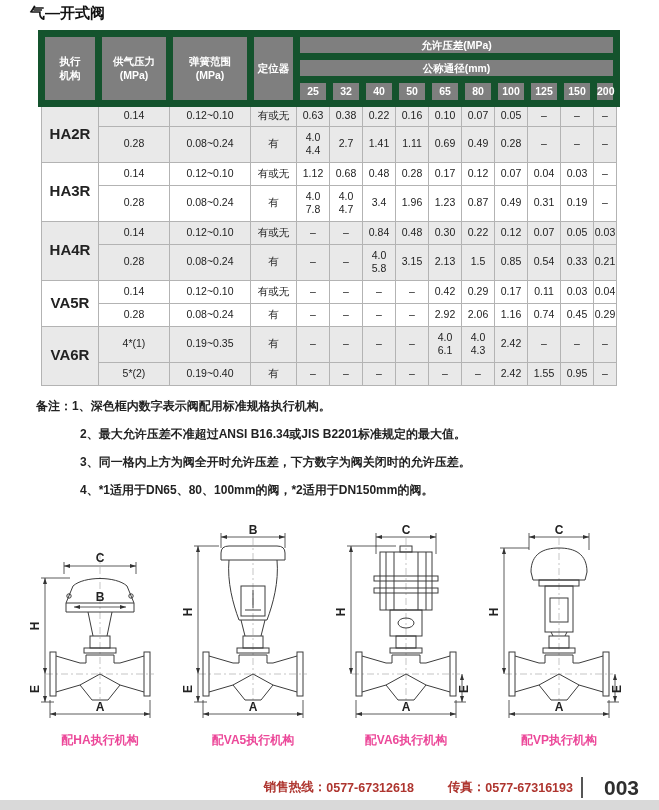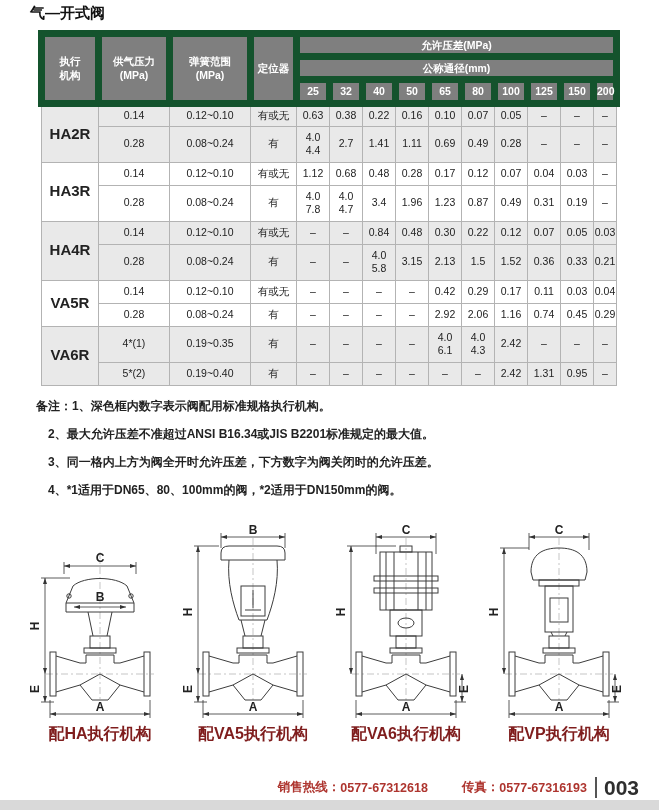--- a/index.html
+++ b/index.html
@@ -30,45 +30,45 @@
   .vtable tr.shaded td { background:#e9e9e9; }
   .vtable tr.group-start td { border-top:1px solid #8f8f8f; }
   .vtable td.group-name { font-size:15px;font-weight:bold; }
   .vtable .tier { height:20px; }
   
   .notes {
     position:absolute; left:36px; top:398px; width:580px;
     font-size:12px; font-weight:bold; color:#222;
   }
   .note-line { margin-bottom:11px; }
-  .note-line.indent { margin-left:12px; }
+  .note-line.indent { margin-left:44px; }
   
   .diagrams {
     position:absolute; left:26px; top:524px; width:607px;
     display:flex; justify-content:space-between; align-items:flex-end;
   }
   .diagram { width:148px; text-align:center; }
   .diagram svg { display:block; margin:0 auto; }
-  .diagram .caption { font-size:16px; font-weight:bold; color:#7f1d1d; }
+  .diagram .caption { font-size:12px; font-weight:bold; margin-top:8px; color:#ec4899; }
   .draw { stroke:#3c3c3c; fill:none; stroke-width:1; }
   .dimline { stroke:#333; fill:none; stroke-width:0.8; }
   .dimhead { fill:#333; stroke:none; }
   .axis { stroke:#888; stroke-width:0.5; fill:none; stroke-dasharray:7 3 2 3; }
   .dimtext { font-size:12px; font-weight:bold; fill:#222; text-anchor:middle;
              font-family:"Liberation Sans","DejaVu Sans",sans-serif; }
   
   .footer {
     position:absolute; right:20px; bottom:12px;
     display:flex; align-items:center;
   }
   .footer .red { color:#ae352f; font-size:12.5px; font-weight:bold; }
   .footer .gap { width:34px; }
   .page-num {
     font-size:21px; font-weight:bold; color:#2e2e2e;
-    border-left:2px solid #555; padding-left:7px; margin-left:8px; line-height:21px;
+    border-left:2px solid #555; padding-left:21px; margin-left:8px; line-height:21px;
   }
   .bottom-strip {
     position:absolute; left:0; bottom:0; width:100%; height:10px; background:#d9d9d9;
   }
 </style>
 </head>
 <body>
 
 <div class="page-title">气—开式阀</div>
 
@@ -202,22 +202,22 @@
         <td>0.28</td>
         <td>0.08~0.24</td>
         <td>有</td>
         <td>–</td>
         <td>–</td>
         <td>4.0
 5.8</td>
         <td>3.15</td>
         <td>2.13</td>
         <td>1.5</td>
-        <td>1.52</td>
-        <td>0.36</td>
+        <td>0.85</td>
+        <td>0.54</td>
         <td>0.33</td>
         <td>0.21</td>
       </tr>
       <tr class="group-start" style="height: 23px;">
         <td rowspan="2" class="group-name">VA5R</td>
         <td>0.14</td>
         <td>0.12~0.10</td>
         <td>有或无</td>
         <td>–</td>
         <td>–</td>
@@ -267,21 +267,21 @@
         <td>5*(2)</td>
         <td>0.19~0.40</td>
         <td>有</td>
         <td>–</td>
         <td>–</td>
         <td>–</td>
         <td>–</td>
         <td>–</td>
         <td>–</td>
         <td>2.42</td>
-        <td>1.31</td>
+        <td>1.55</td>
         <td>0.95</td>
         <td>–</td>
       </tr>
     </tbody>
 </table>
 
 <div class="notes">
   <div class="note-line"><span>备注：</span><span>1、深色框内数字表示阀配用标准规格执行机构。</span></div>
   <div class="note-line indent">2、最大允许压差不准超过ANSI B16.34或JIS B2201标准规定的最大值。</div>
   <div class="note-line indent">3、同一格内上方为阀全开时允许压差，下方数字为阀关闭时的允许压差。</div>

